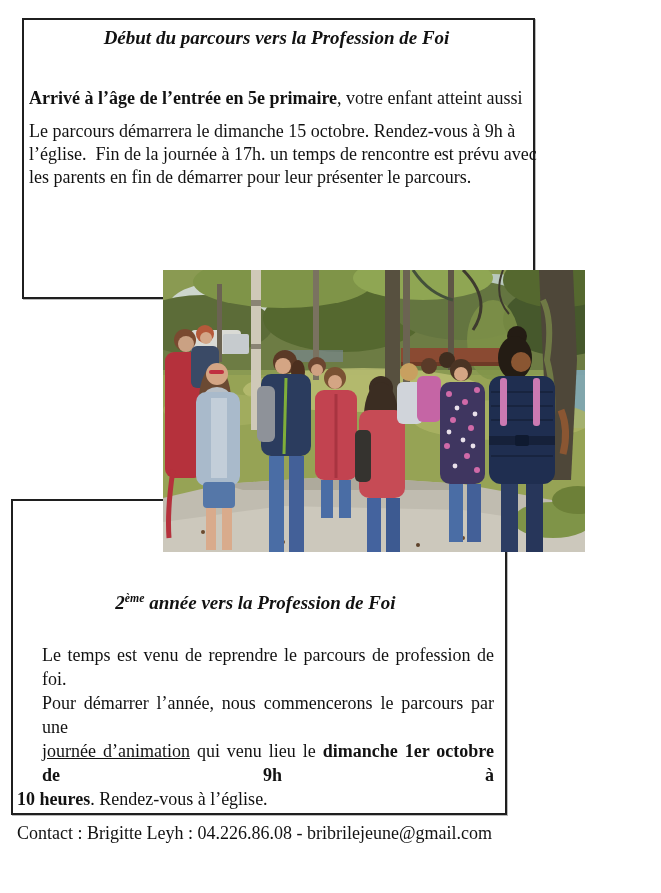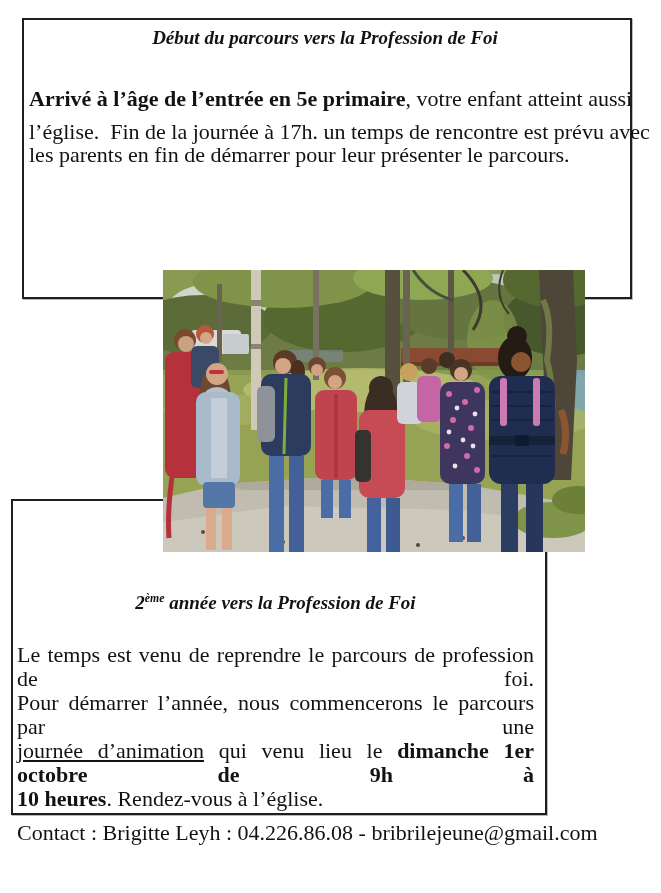--- a/index.html
+++ b/index.html
@@ -9,39 +9,39 @@
     color:#121212;
   }
   .page{position:relative;width:661px;height:893px;background:#ffffff;overflow:hidden;}
 
   
   .frame{
     position:absolute;box-sizing:border-box;background:#ffffff;
     border:2px solid #1f1f1f;box-shadow:1px 1px 0 rgba(130,130,130,.55);
     z-index:1;
   }
-  #box1{left:22px;top:18px;width:610px;height:281px;padding:0 9px 0 5px;}
-  #box2{left:11px;top:499px;width:536px;height:316px;padding:0 11px 0 4px;}
+  #box1{left:22px;top:18px;width:513px;height:281px;padding:0 9px 0 5px;}
+  #box2{left:11px;top:499px;width:496px;height:316px;padding:0 11px 0 4px;}
 
   .frame-title{
     margin:0;text-align:center;font-weight:bold;font-style:italic;
     font-size:19px;line-height:24px;
   }
   #box1 .frame-title{margin-top:6px;}
   #box2 .frame-title{margin-top:89px;line-height:26px;}
 
   #box1 .frame-body{margin-top:37px;}
   #box2 .frame-body{margin-top:27px;}
 
-  .para{margin:0 0 10px 0;font-size:22px;}
+  .para{margin:0 0 10px 0;font-size:18px;}
   #box1 .para{line-height:23px;}
   #box2 .para{line-height:24px;}
 
   .line{display:block;white-space:pre;}
-  .line.just{text-align:justify;text-align-last:justify;white-space:normal;}
+  .line.just{text-align:justify;text-align-last:justify;white-space:normal;margin-left:25px;}
 
   .seg-n{font-weight:normal;}
   .seg-b{font-weight:bold;}
   .seg-u{text-decoration:underline;}
   .seg-i{font-style:italic;font-weight:bold;}
   .seg-sup{font-style:italic;font-weight:bold;font-size:0.62em;line-height:0;vertical-align:super;}
 
   
   .photo{
     position:absolute;left:163px;top:270px;width:422px;height:282px;
@@ -54,20 +54,21 @@
 
 <div class="page">
 
   <section class="frame" id="box1">
     <h2 class="frame-title">Début du parcours vers la Profession de Foi</h2>
     <div class="frame-body">
         <p class="para">
           <span class="line"><span class="seg-b">Arrivé à l’âge de l’entrée en 5e primaire</span><span class="seg-n">, votre enfant atteint aussi</span></span>
         </p>
         <p class="para">
+          <span class="line"><span class="seg-n">Le parcours démarrera le dimanche 15 octobre. Rendez-vous à 9h à</span></span>
           <span class="line"><span class="seg-n">l’église.  Fin de la journée à 17h. un temps de rencontre est prévu avec</span></span>
           <span class="line"><span class="seg-n">les parents en fin de démarrer pour leur présenter le parcours.</span></span>
         </p>
       </div>
   </section>
 
   <figure class="photo">
     <svg width="422" height="282" viewBox="0 0 422 282" xmlns="http://www.w3.org/2000/svg">
 
       <g>

